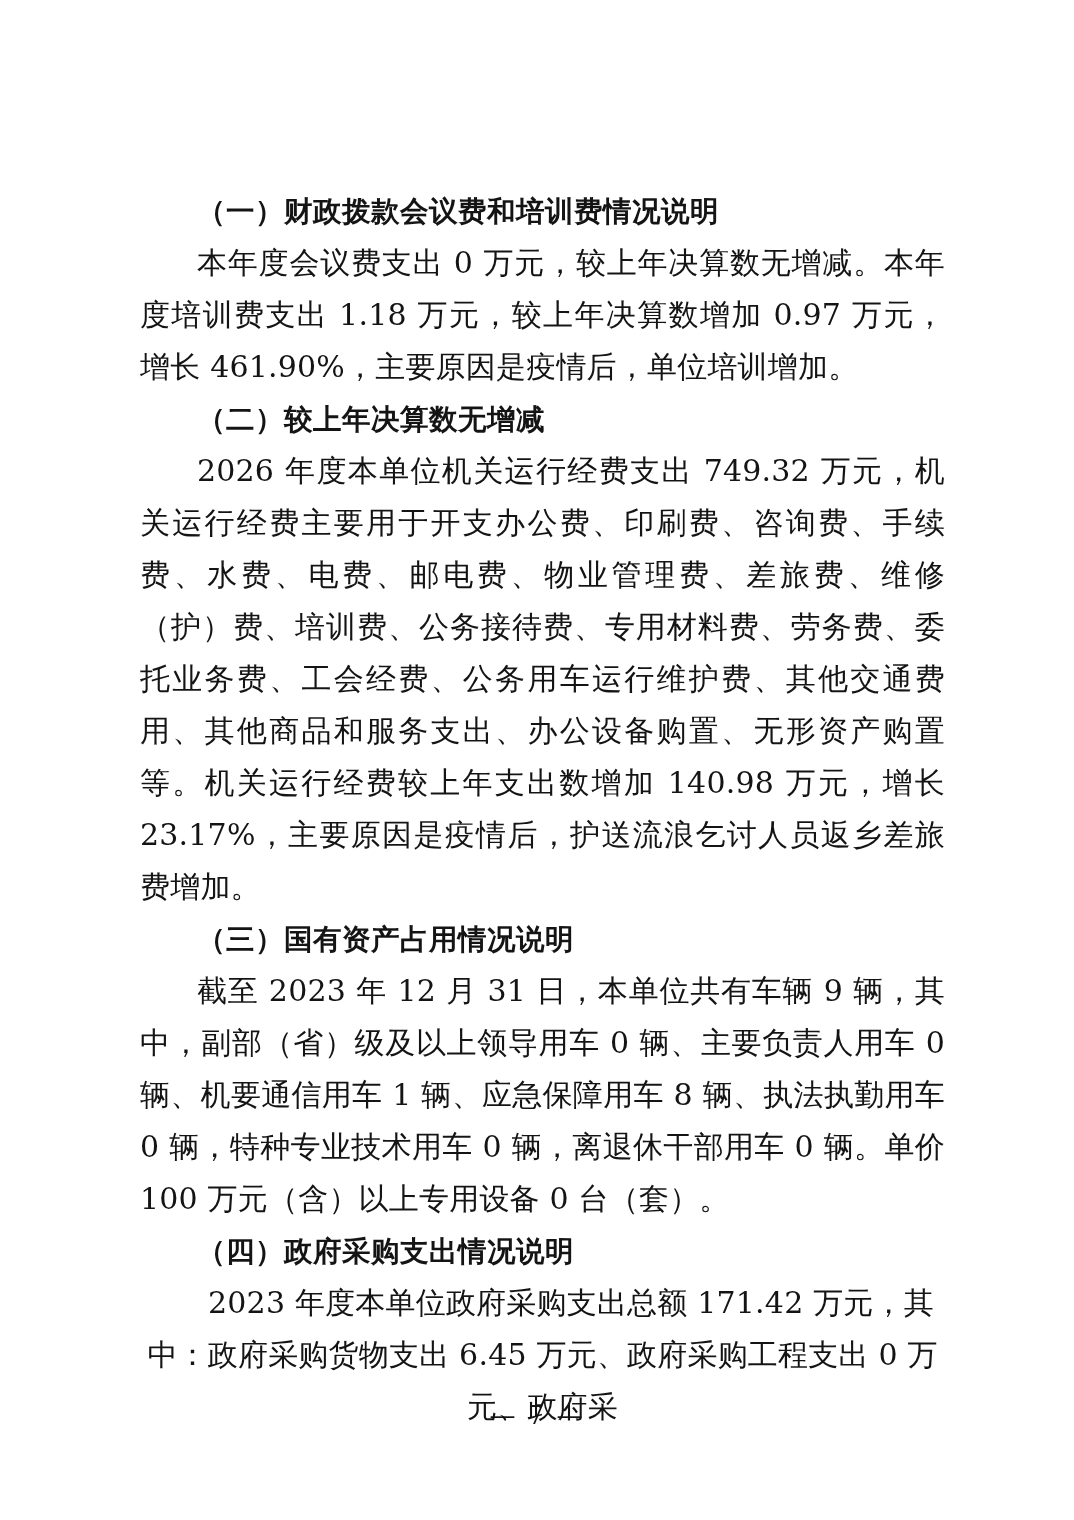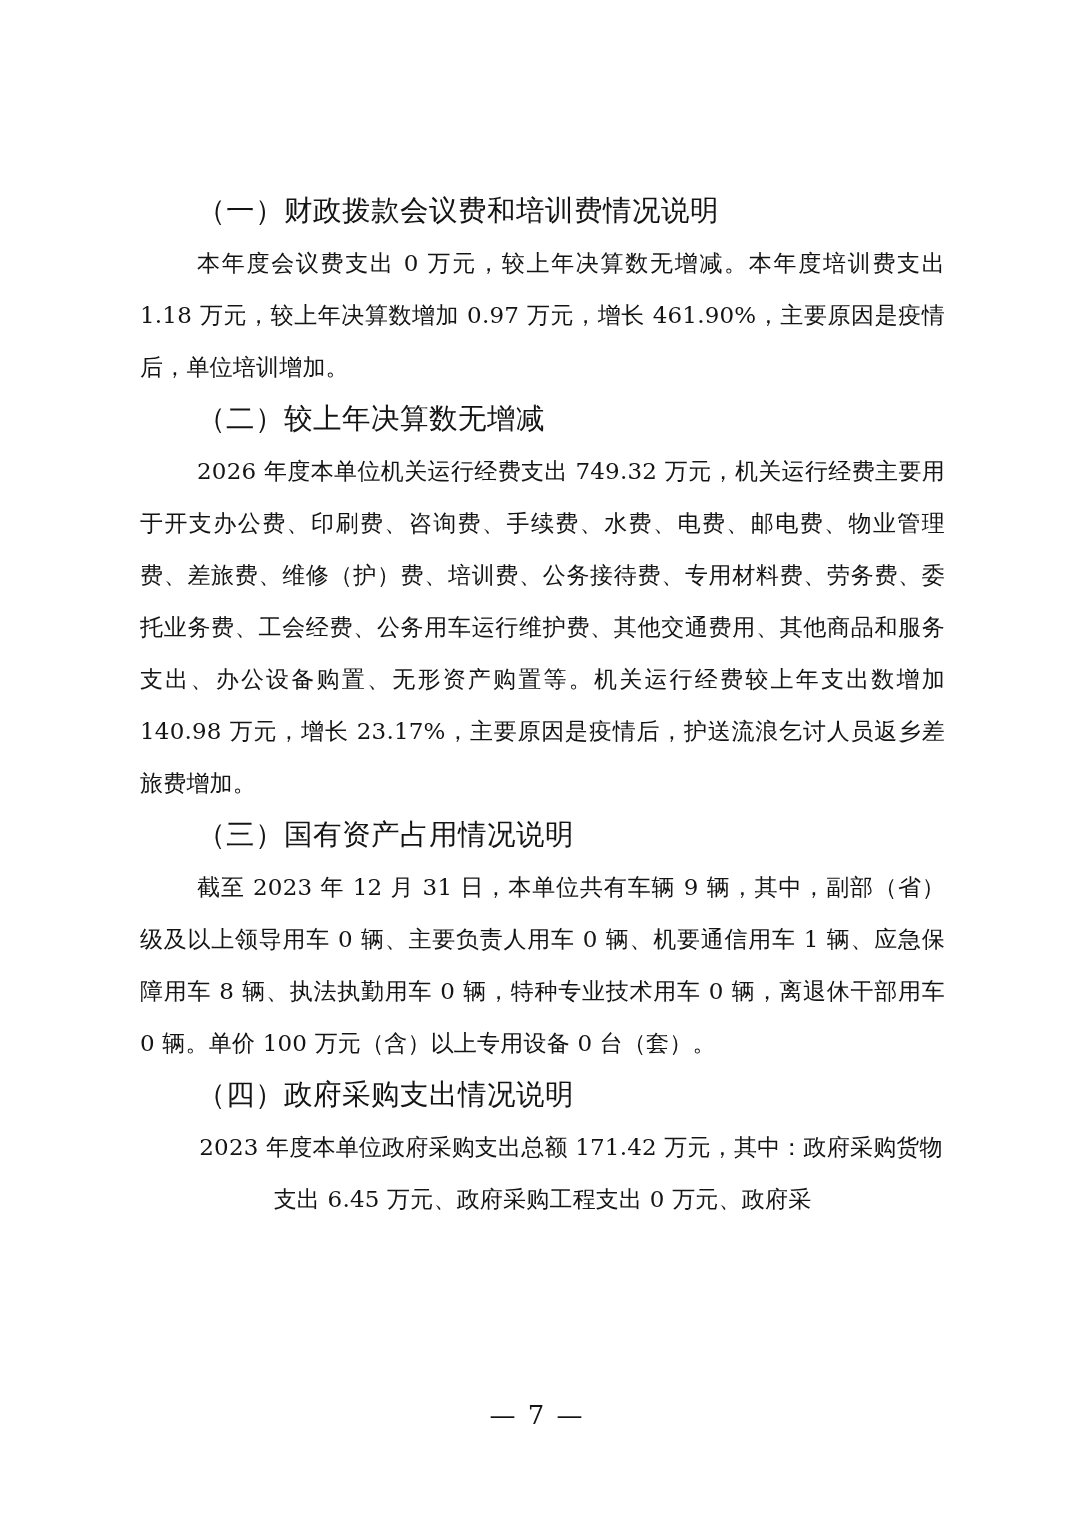--- a/index.html
+++ b/index.html
@@ -17,32 +17,32 @@
     overflow: hidden;
   }
   .content {
     position: absolute;
     left: 140px;
     top: 185px;
     width: 805px;
   }
   .heading {
     font-family: "DejaVu Serif", "Liberation Serif", serif;
-    font-weight: normal;
+    font-weight: bold;
     font-size: 28.5px;
     line-height: 52px;
     color: #141414;
     text-indent: 57px;
     margin: 0 0 0 0;
     letter-spacing: 0.5px;
     white-space: nowrap;
   }
   .para {
     font-family: "DejaVu Serif", "Liberation Serif", serif;
-    font-size: 23px;
+    font-size: 30px;
     line-height: 52px;
     color: #141414;
     text-indent: 57px;
     margin: 0;
     text-align: justify;
     text-justify: inter-character;
     letter-spacing: 0.2px;
   }
   .para-last-left {
     text-align: center;

